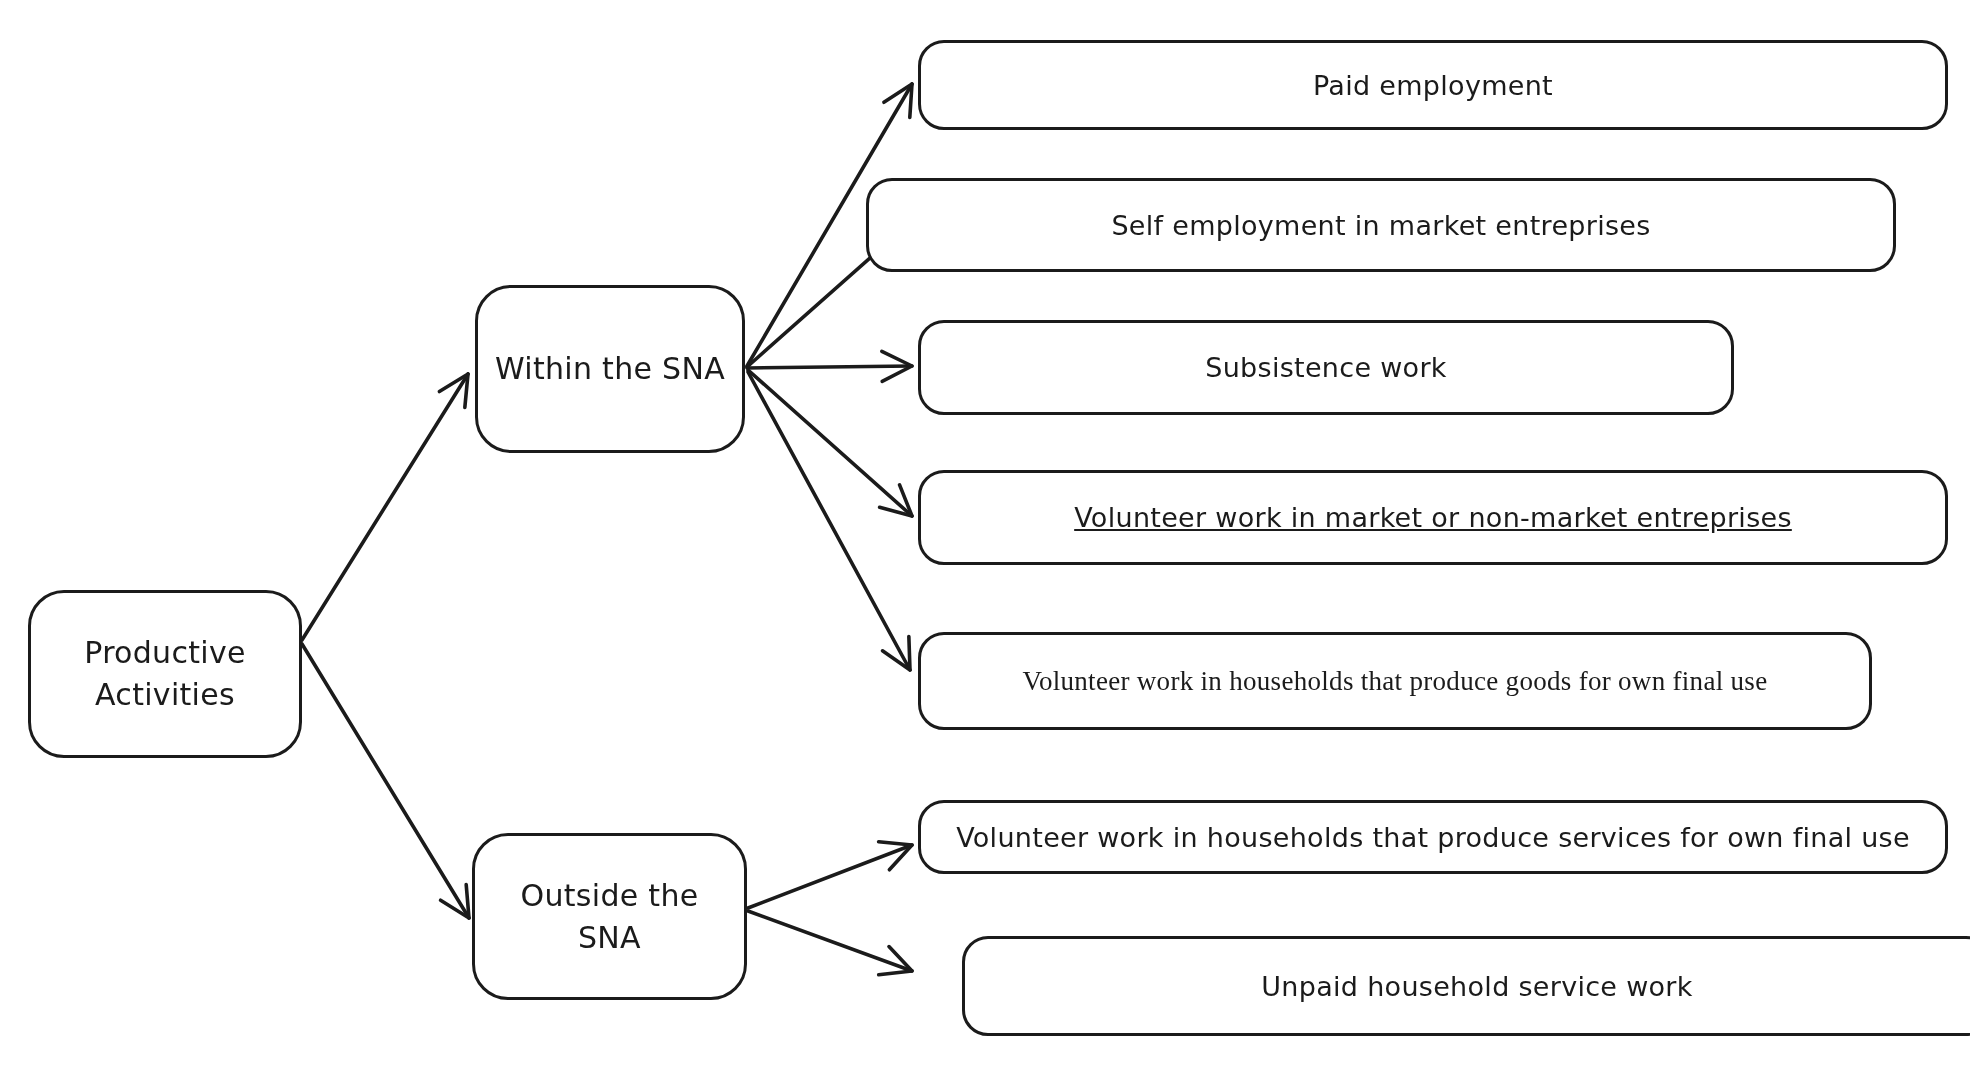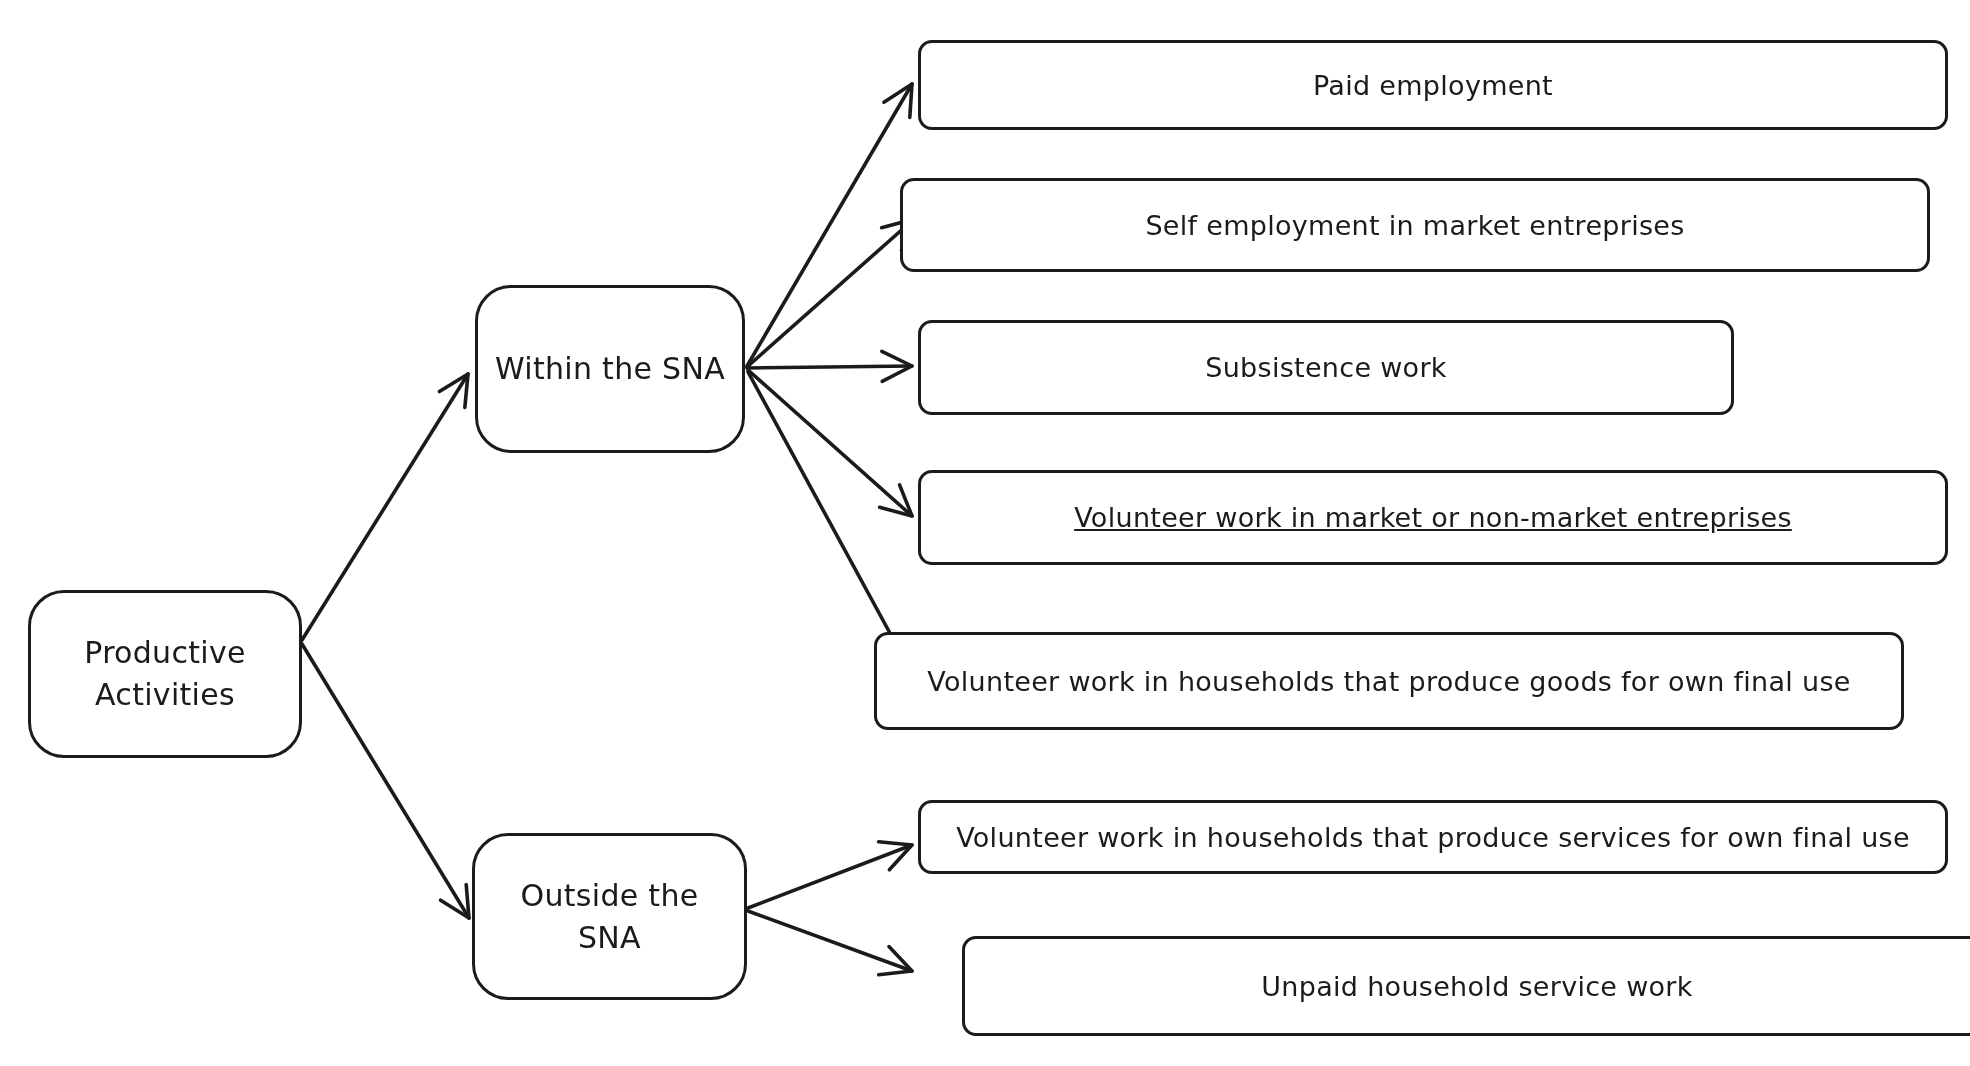--- a/index.html
+++ b/index.html
@@ -34,34 +34,34 @@
     text-align: center;
     letter-spacing: 0.3px;
   }
   .node {
     border-radius: 36px;
     font-size: 30px;
     line-height: 1.4;
     padding: 0 14px;
   }
   .leaf {
-    border-radius: 14px;
+    border-radius: 26px;
     font-size: 27px;
     white-space: nowrap;
     padding: 0 5px;
   }
   
   #b-productive { left: 28px;  top: 590px; width: 274px;  height: 168px; }
   #b-within     { left: 475px; top: 285px; width: 270px;  height: 168px; }
   #b-outside    { left: 472px; top: 833px; width: 275px;  height: 167px; }
   #b-paid       { left: 918px; top: 40px;  width: 1030px; height: 90px;  }
-  #b-self       { left: 900px; top: 178px; width: 1030px; height: 94px;  }
+  #b-self       { left: 866px; top: 178px; width: 1030px; height: 94px;  }
   #b-subsist    { left: 918px; top: 320px; width: 816px; height: 95px;  }
   #b-volmarket  { left: 918px; top: 470px; width: 1030px; height: 95px; text-decoration: underline;  }
-  #b-volgoods   { left: 874px; top: 632px; width: 1030px; height: 98px;  }
+  #b-volgoods   { left: 918px; top: 632px; width: 954px; height: 98px; font-family: Liberation Serif, serif;  }
   #b-volserv    { left: 918px; top: 800px; width: 1030px; height: 74px;  }
   #b-unpaid     { left: 962px; top: 936px; width: 1030px; height: 100px; }
   #b-productive .label { max-width: 190px; }
 </style>
 </head>
 <body>
 
 <div class="canvas">
 
   <svg class="arrows" viewBox="0 0 1970 1066" xmlns="http://www.w3.org/2000/svg">

